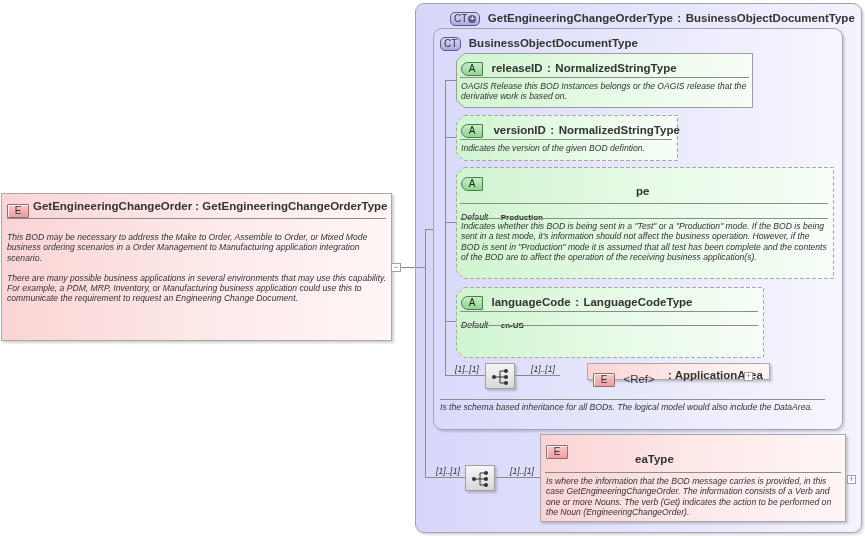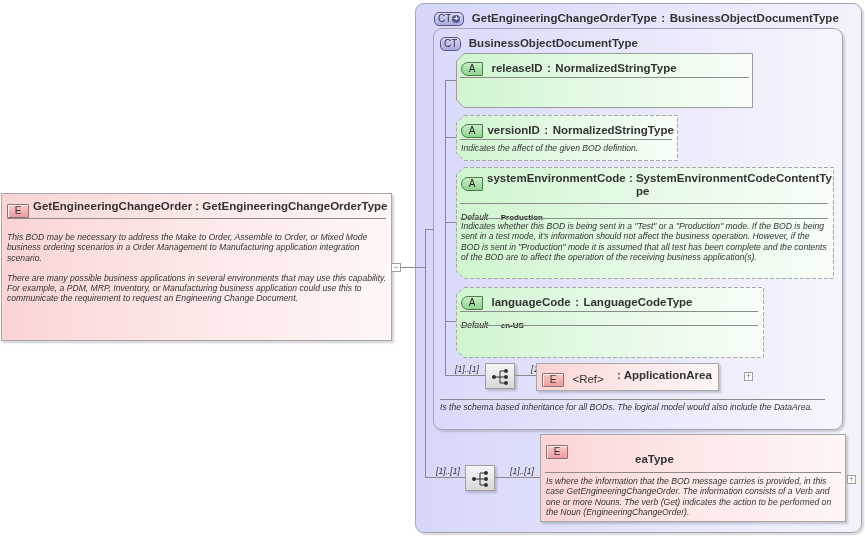--- a/index.html
+++ b/index.html
@@ -112,21 +112,21 @@
     <div>There are many possible business applications in several environments that may use this capability. For example, a PDM, MRP, Inventory, or Manufacturing business application could use this to communicate the requirement to request an Engineering Change Document.</div>
   </div>
 </div>
 
 <div class="abs toggle-box" style="left:391px;top:263px;width:10px;height:9px;">
   <span>−</span>
 </div>
 <div class="line-h" style="left:401px;top:267px;width:15px;"></div>
 
 <div class="abs ct-outer"></div>
-<div class="abs" style="left:404px;top:8px;white-space:nowrap;padding-left:30px;">
+<div class="abs" style="left:420px;top:8px;white-space:nowrap;padding-left:30px;">
   <span class="ct-badge"><span>CT</span><span class="plus-circle">+</span></span>
   <span class="title" style="margin-left:3px;">GetEngineeringChangeOrderType</span>
   <span class="title">:</span>
   <span class="title">BusinessObjectDocumentType</span>
 </div>
 
 <div class="line-h" style="left:416px;top:267px;width:10px;"></div>
 <div class="line-v" style="left:425px;top:229px;height:248px;"></div>
 <div class="line-h" style="left:425px;top:229px;width:21px;"></div>
 
@@ -147,49 +147,45 @@
   <svg class="attr-frame" width="297" height="55">
     <polygon points="8,0.5 296.5,0.5 296.5,54.5 8,54.5 0.5,47 0.5,8" fill="none" stroke="#9c9c9c" stroke-width="1"></polygon>
   </svg>
   <div class="abs" style="left:5px;top:5px;white-space:nowrap;">
     <span class="a-badge">A</span>
     <span class="title" style="margin-left:4px;margin-top:30px;">releaseID</span>
     <span class="title">:</span>
     <span class="title">NormalizedStringType</span>
   </div>
   <div class="sep" style="left:4px;right:4px;top:24px;"></div>
+  <div class="abs desc" style="left:5px;top:28px;width:288px;">OAGIS Release this BOD Instances belongs or the OAGIS release that the derivative work is based on.</div>
 </div>
 
 <div class="abs" style="left:456px;top:115px;width:222px;height:46px;">
   <div class="abs attr" style="left:0;top:0;width:100%;height:100%;"></div>
   <svg class="attr-frame" width="222" height="46">
     <polygon points="8,0.5 221.5,0.5 221.5,45.5 8,45.5 0.5,38 0.5,8" fill="none" stroke="#a8a8a8" stroke-width="1" stroke-dasharray="4,2"></polygon>
   </svg>
   <div class="abs" style="left:5px;top:5px;white-space:nowrap;">
     <span class="a-badge">A</span>
-    <span class="title" style="margin-left:0;text-align:center;">versionID</span>
+    <span class="title" style="margin-left:6px;text-align:center;">versionID</span>
     <span class="title">:</span>
     <span class="title">NormalizedStringType</span>
   </div>
   <div class="sep" style="left:4px;right:6px;top:24px;"></div>
-  <div class="abs desc" style="left:5px;top:28px;width:212px;">Indicates the affect of the given BOD defintion.</div>
+  <div class="abs desc" style="left:5px;top:28px;width:212px;">Indicates the version of the given BOD defintion.</div>
 </div>
 
 <div class="abs" style="left:456px;top:167px;width:378px;height:112px;">
   <div class="abs attr" style="left:0;top:0;width:100%;height:100%;"></div>
   <svg class="attr-frame" width="378" height="112">
     <polygon points="8,0.5 377.5,0.5 377.5,111.5 8,111.5 0.5,104 0.5,8" fill="none" stroke="#a8a8a8" stroke-width="1" stroke-dasharray="4,2"></polygon>
   </svg>
   <div class="abs" style="left:5px;top:6px;">
     <span class="a-badge">A</span>
-  </div>
-  <div class="abs title" style="left:31px;top:5px;white-space:nowrap;">
-    <span>systemEnvironmentCode</span>
-    <span>:</span>
-    <span>SystemEnvironmentCodeContentTy</span>
   </div>
   <div class="abs title" style="left:180px;top:18px;">pe</div>
   <div class="sep" style="left:4px;right:6px;top:36px;"></div>
   <div class="abs" style="left:5px;top:39px;white-space:nowrap;">
     <span class="default-lbl">Default</span>
     <span class="default-val" style="margin-left:8px;">Production</span>
   </div>
   <div class="sep" style="left:4px;right:6px;top:51px;"></div>
   <div class="abs desc" style="left:5px;top:54px;width:366px;">Indicates whether this BOD is being sent in a "Test" or a "Production" mode. If the BOD is being sent in a test mode, it's information should not affect the business operation. However, if the BOD is sent in "Production" mode it is assumed that all test has been complete and the contents of the BOD are to affect the operation of the receiving business application(s).</div>
 </div>
@@ -223,21 +219,21 @@
     <line x1="14" y1="13" x2="20" y2="13" stroke="#333" stroke-width="1"></line>
     <line x1="14" y1="19" x2="20" y2="19" stroke="#333" stroke-width="1"></line>
     <circle cx="8" cy="13" r="2" fill="#333"></circle>
     <circle cx="20" cy="7" r="2" fill="#333"></circle>
     <circle cx="20" cy="13" r="2" fill="#333"></circle>
     <circle cx="20" cy="19" r="2" fill="#333"></circle>
   </svg>
 </div>
 <div class="line-h" style="left:515px;top:375px;width:45px;"></div>
 <div class="abs card" style="left:531px;top:364px;">[1]..[1]</div>
-<div class="abs el-box" style="left:536px;top:363px;width:183px;height:28px;">
+<div class="abs el-box" style="left:587px;top:363px;width:183px;height:17px;">
   <div class="abs" style="left:5px;top:5px;white-space:nowrap;">
     <span class="e-badge">E</span>
     <span class="title" style="margin-left:4px;font-weight:normal;">&lt;Ref&gt;</span>
   </div>
   <div class="abs title" style="left:80px;top:5px;white-space:nowrap;">
     <span>:</span>
     <span>ApplicationArea</span>
   </div>
 </div>
 <div class="abs toggle-box" style="left:744px;top:372px;">

